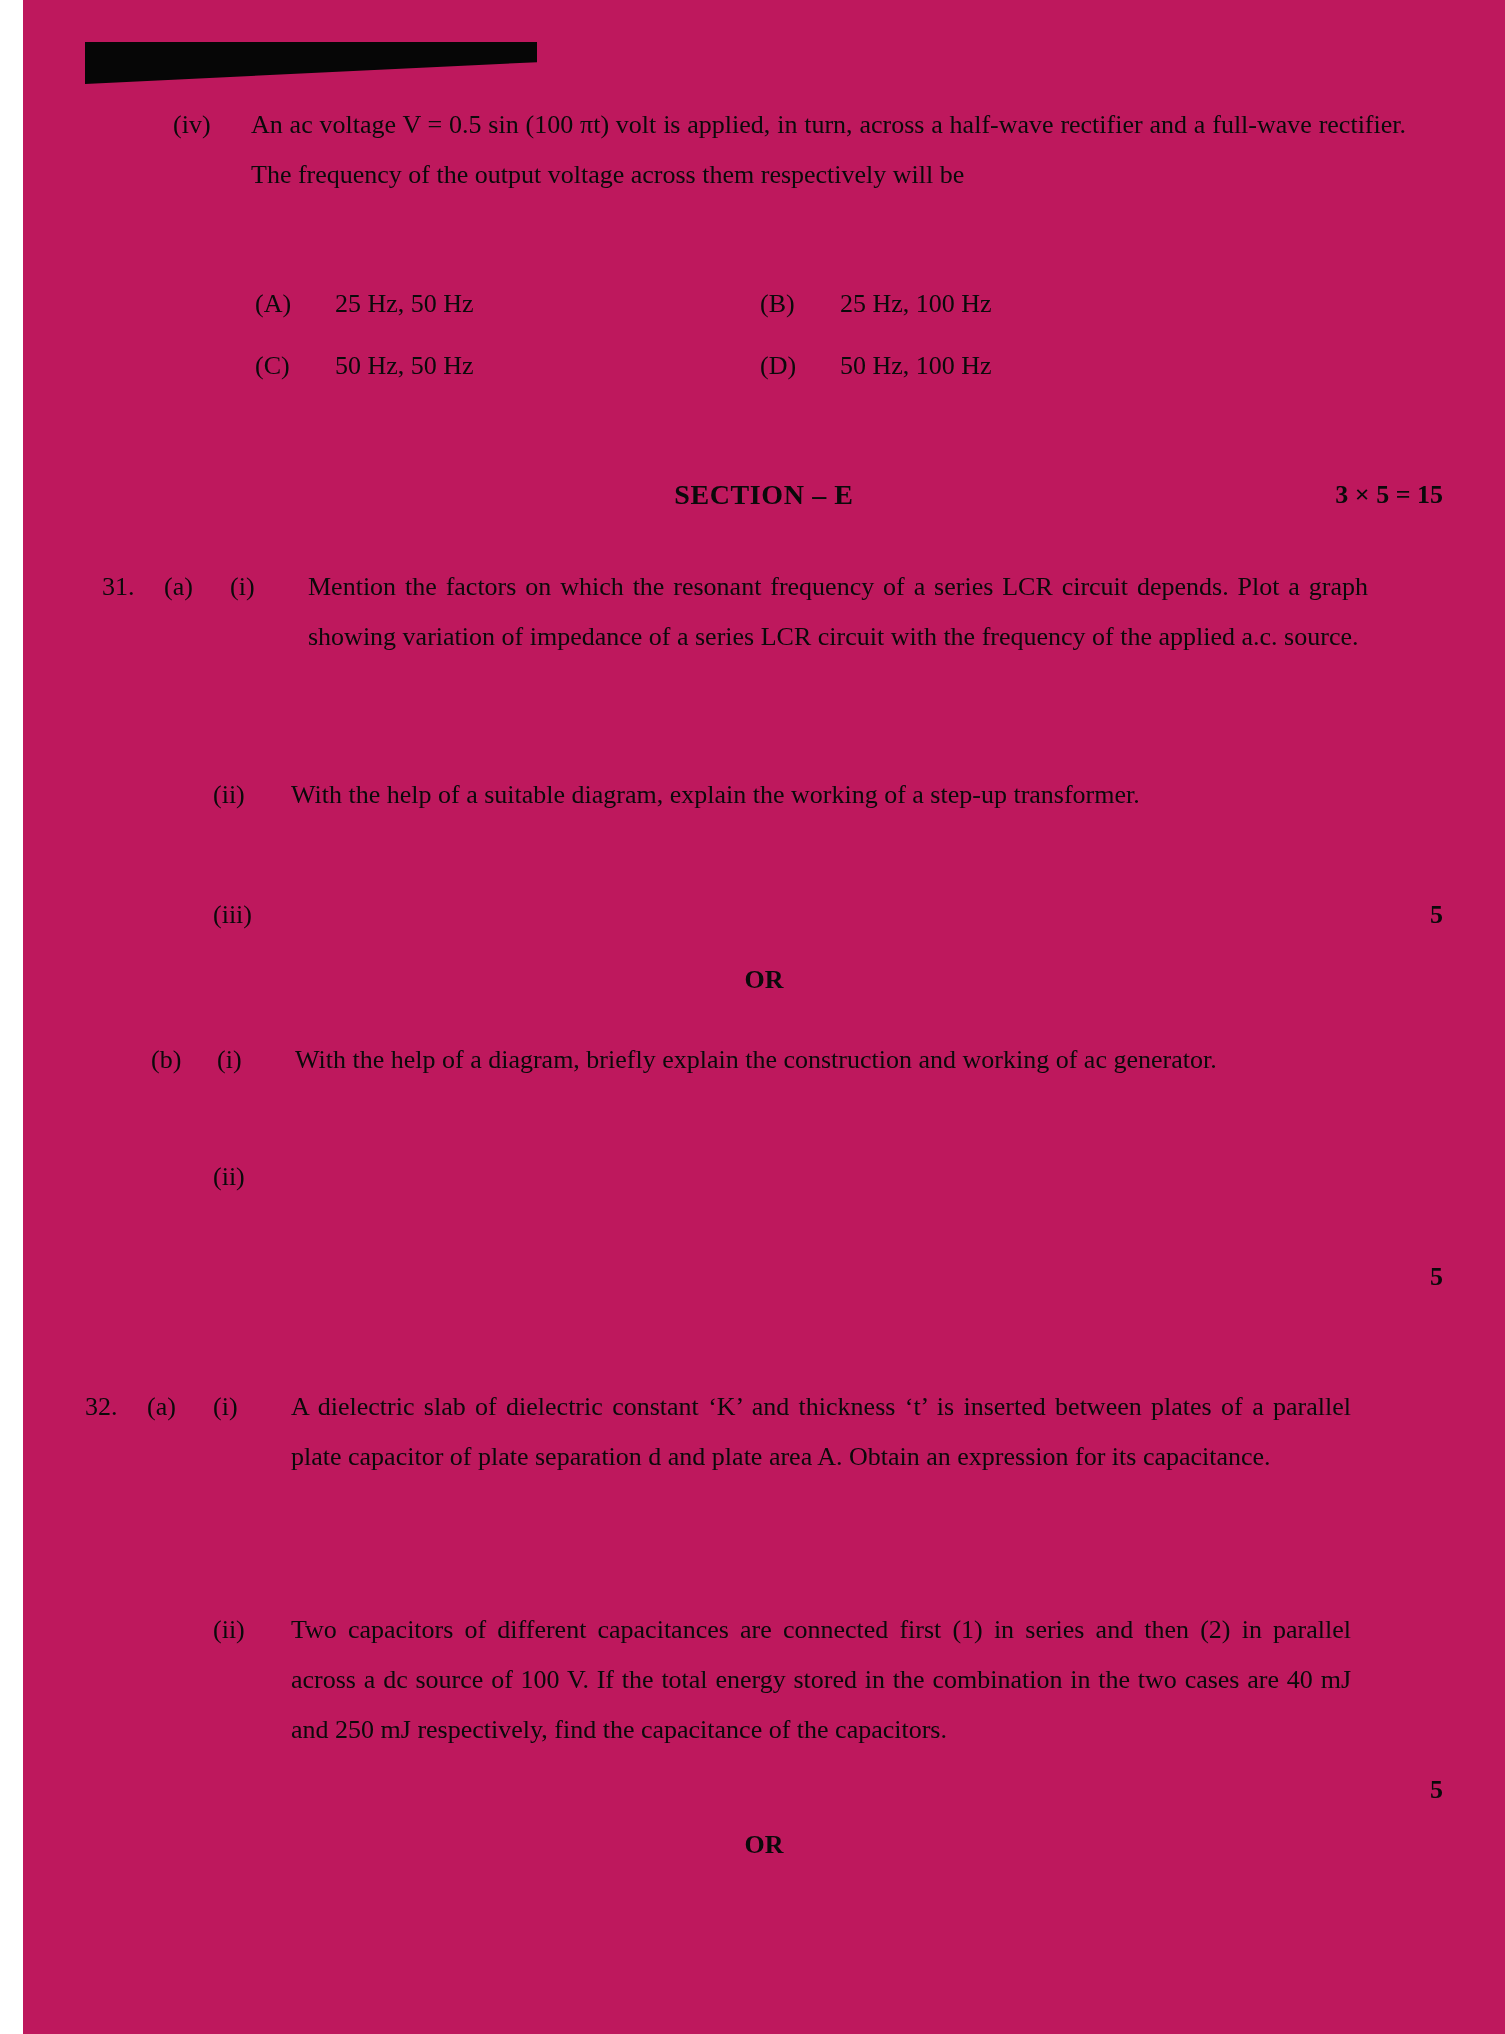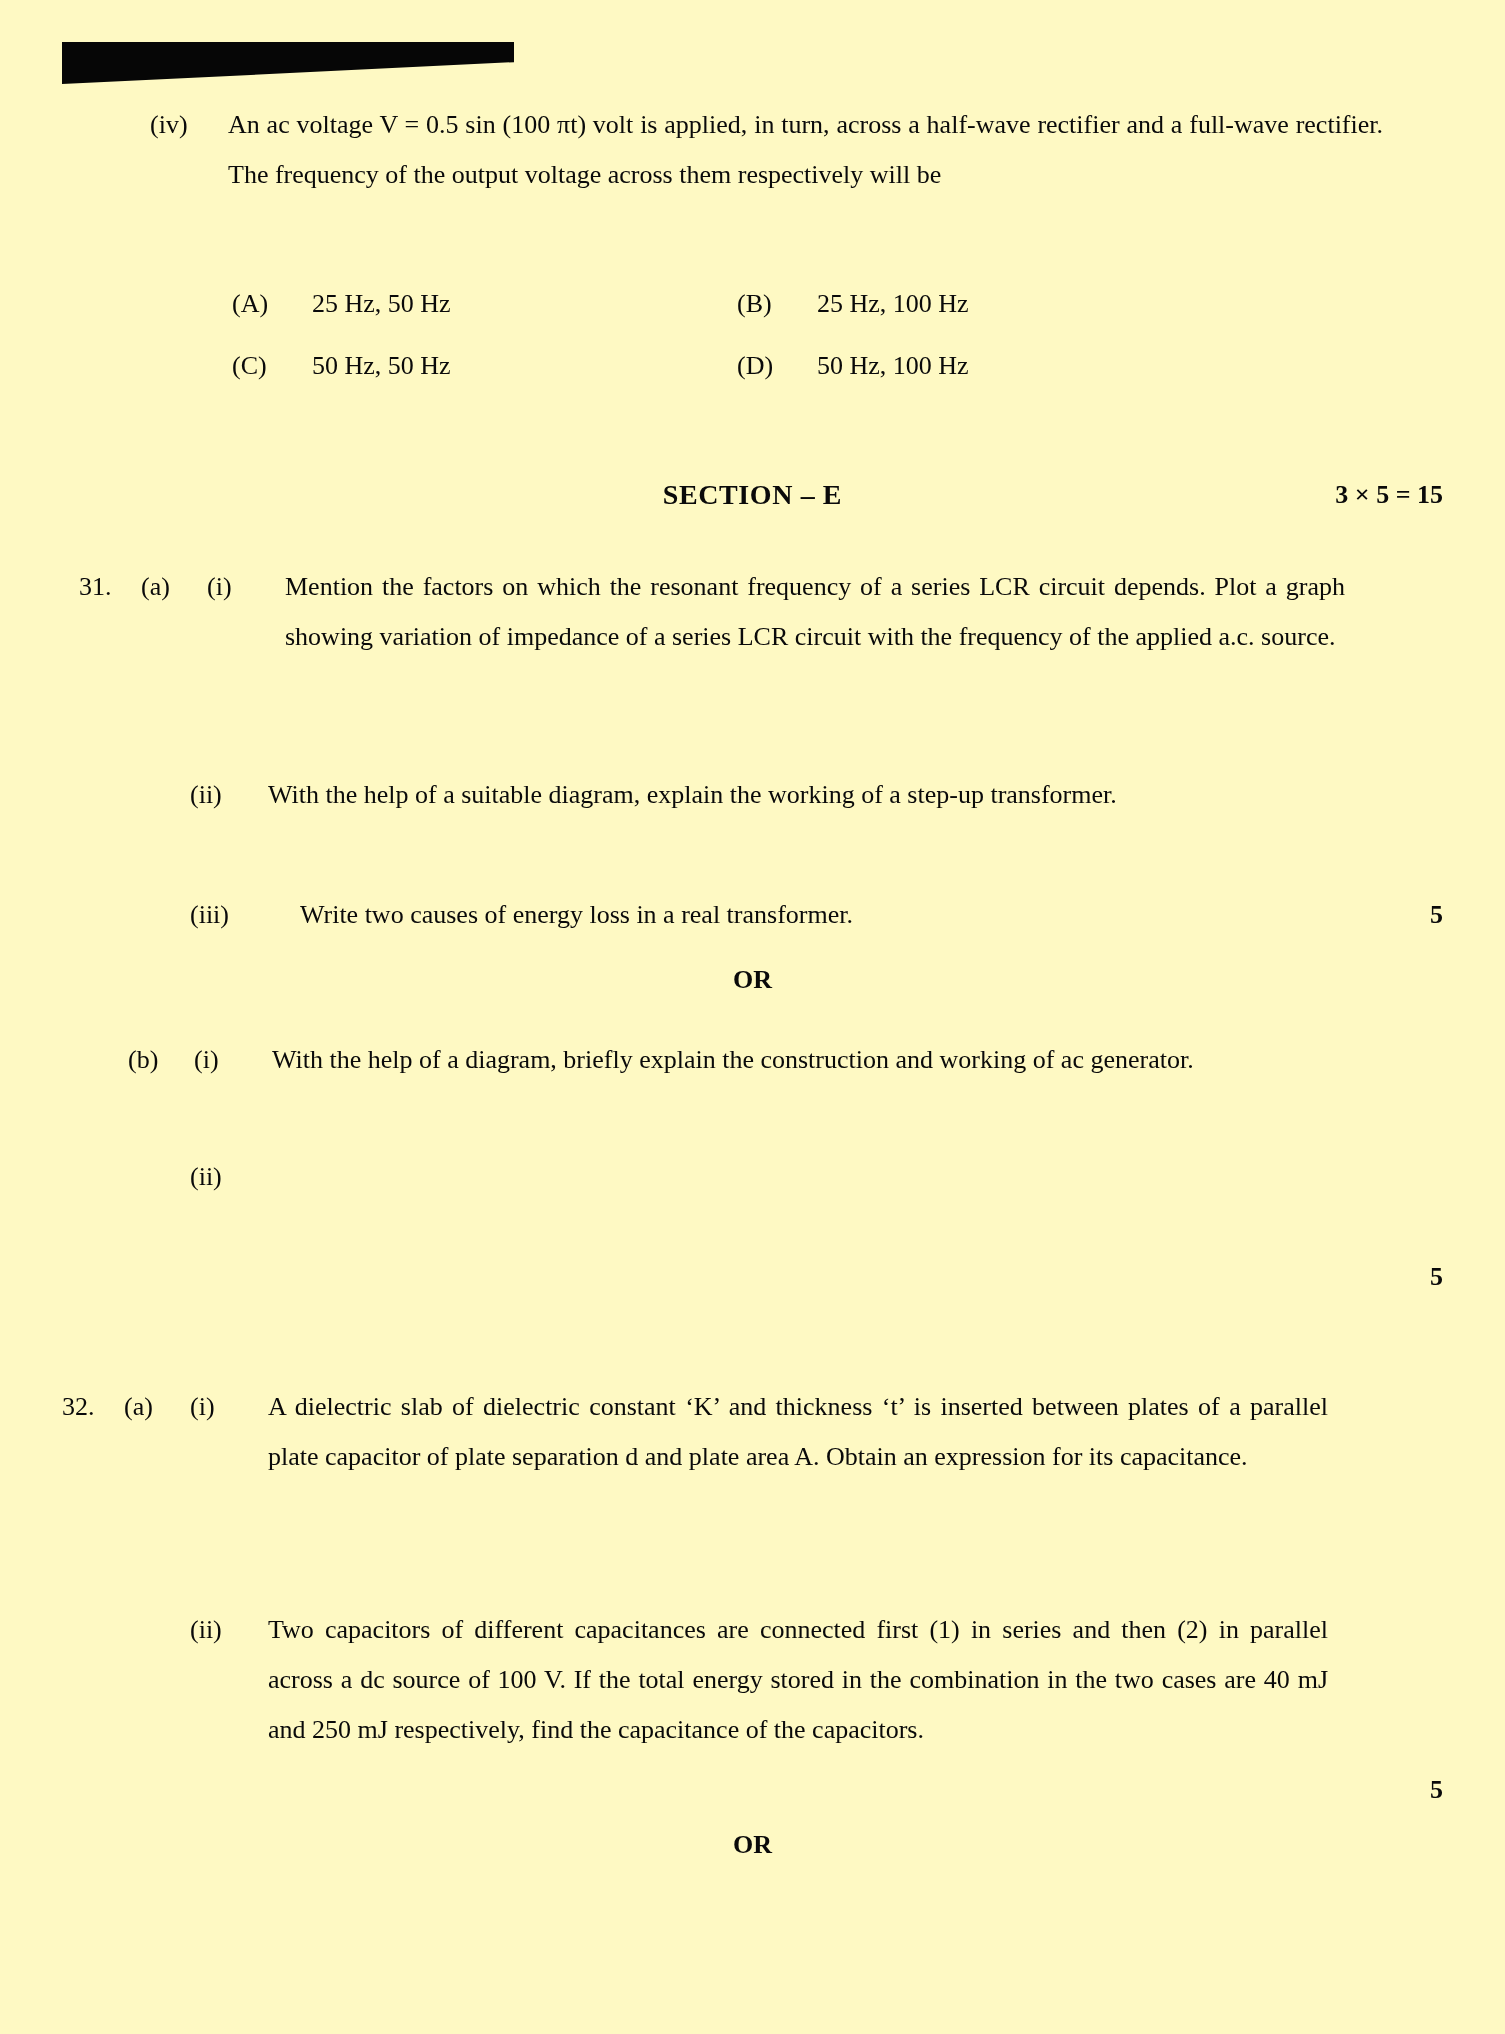--- a/index.html
+++ b/index.html
@@ -12,21 +12,22 @@
     height: 2034px;
     position: relative;
     font-family: "Liberation Serif", "DejaVu Serif", serif;
     color: #0a0a0a;
     overflow: hidden;
   }
 
   .page {
     position: absolute;
     inset: 0;
-    background: #fef9c3;
+    background: #be185d;
+    margin-left: 23px;
   }
 
   
   .scan-wedge {
     position: absolute;
     left: 62px;
     top: 42px;
     width: 452px;
     height: 42px;
     background: #060606;
@@ -187,21 +188,20 @@
     <div class="body-text justify" style="width:1060px;">Mention the factors on which the resonant frequency of a series LCR circuit depends. Plot a graph showing variation of impedance of a series LCR circuit with the frequency of the applied a.c. source.</div>
   </div>
 
   <div class="row" style="left:190px; top:770px; width:1217px;">
     <div class="rom">(ii)</div>
     <div class="body-text justify" style="width:1060px;">With the help of a suitable diagram, explain the working of a step-up transformer.</div>
   </div>
 
   <div class="row" style="left:190px; top:890px; width:1217px;gap:32px;">
     <div class="rom">(iii)</div>
-    <div class="body-text" style="width:1060px;">Write two causes of energy loss in a real transformer.</div>
   </div>
   <div class="marks" style="top:890px;">5</div>
 
   <div class="center-line" style="top:955px;">OR</div>
 
   <div class="row" style="left:128px; top:1035px; width:1279px;">
     <div class="part">(b)</div>
     <div class="rom">(i)</div>
     <div class="body-text" style="width:1060px;">With the help of a diagram, briefly explain the construction and working of ac generator.</div>
   </div>

